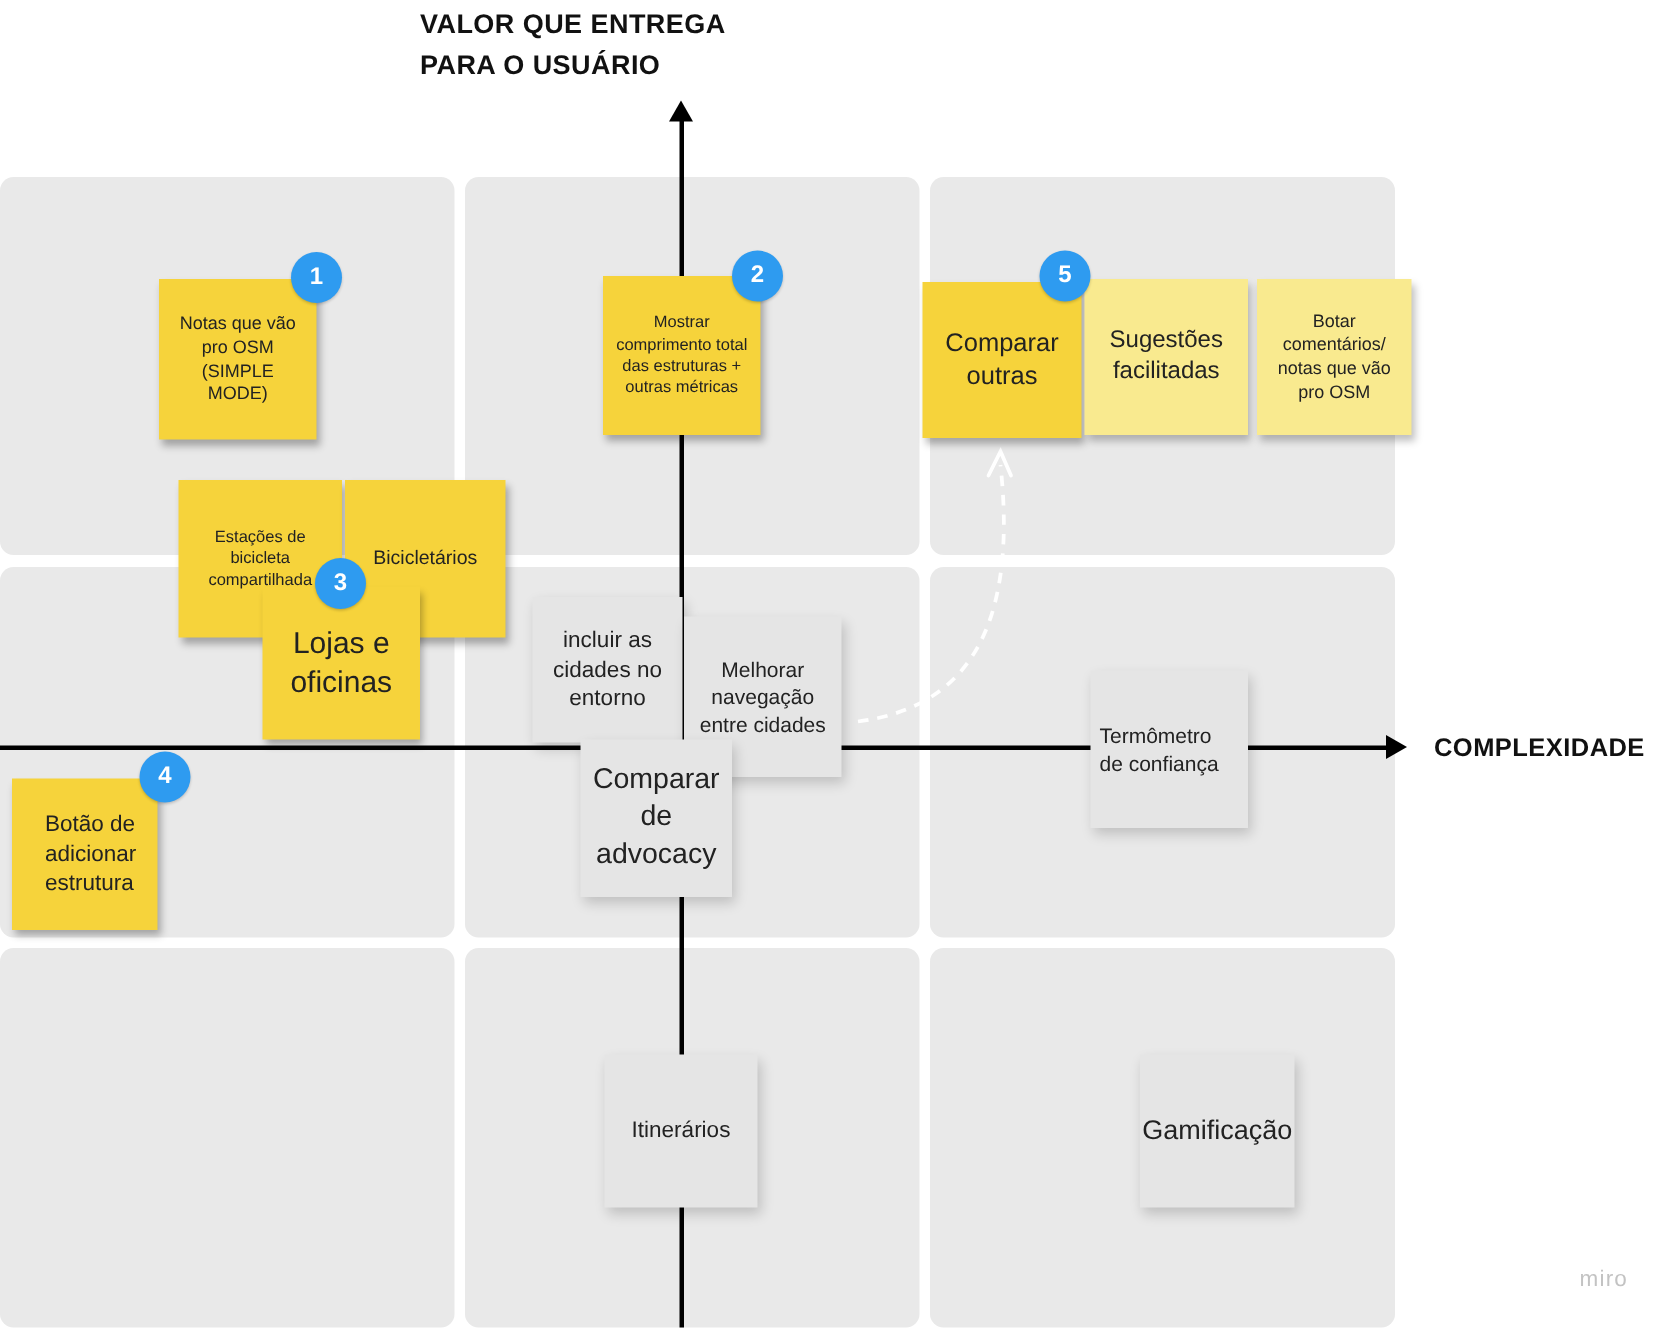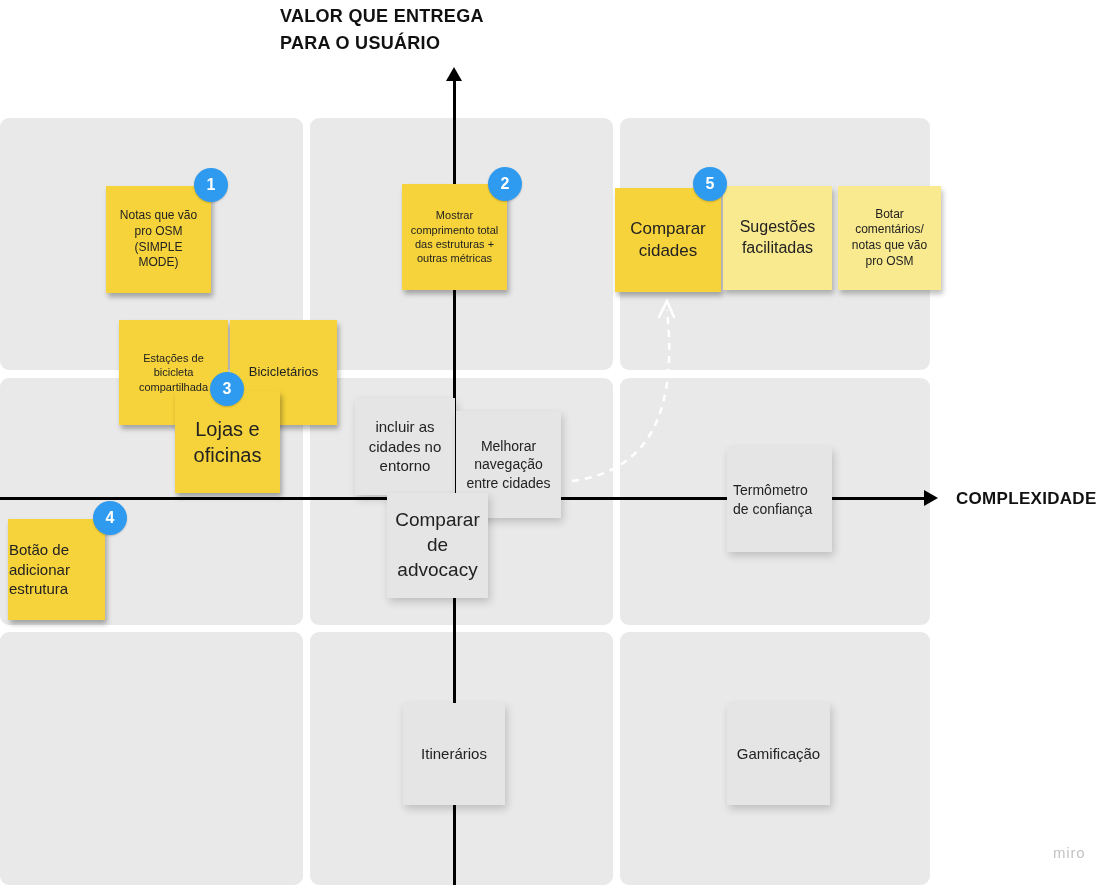--- a/index.html
+++ b/index.html
@@ -89,33 +89,33 @@
   <div class="note yellow" style="left:230px;top:320px;width:107px;height:105px;font-size:13px">Bicicletários</div>
 
   <div class="note yellow" style="left:175px;top:391px;width:105px;height:102px;font-size:20px">Lojas e oficinas</div>
 
   <div class="note white" style="left:355px;top:398px;width:100px;height:97px;font-size:15px">incluir as cidades no entorno</div>
 
   <div class="note white" style="left:456px;top:411px;width:105px;height:107px;font-size:14px">Melhorar navegação entre cidades</div>
 
   <div class="note white" style="left:387px;top:493px;width:101px;height:105px;font-size:19px">Comparar de advocacy</div>
 
-  <div class="note yellow align-left" style="left:8px;top:519px;width:97px;height:101px;font-size:15px;padding-left:1px">Botão de adicionar estrutura</div>
+  <div class="note yellow align-left" style="left:8px;top:519px;width:97px;height:101px;font-size:15px;padding-left:22px">Botão de adicionar estrutura</div>
 
-  <div class="note yellow" style="left:615px;top:188px;width:106px;height:104px;font-size:17px">Comparar cidades</div>
+  <div class="note yellow" style="left:615px;top:188px;width:106px;height:104px;font-size:17px">Comparar outras</div>
 
   <div class="note lightyellow" style="left:723px;top:186px;width:109px;height:104px;font-size:16px">Sugestões facilitadas</div>
 
   <div class="note lightyellow" style="left:838px;top:186px;width:103px;height:104px;font-size:12px">Botar comentários/ notas que vão pro OSM</div>
 
   <div class="note white align-left" style="left:727px;top:447px;width:105px;height:105px;font-size:14px;padding-left:6px">Termômetro de confiança</div>
 
   <div class="note white" style="left:403px;top:703px;width:102px;height:102px;font-size:15px">Itinerários</div>
 
-  <div class="note white" style="left:727px;top:703px;width:103px;height:102px;font-size:15px">Gamificação</div>
+  <div class="note white" style="left:760px;top:703px;width:103px;height:102px;font-size:18px">Gamificação</div>
 
   <div class="badge" style="left:194px;top:168px">1</div>
   <div class="badge" style="left:488px;top:167px">2</div>
   <div class="badge" style="left:210px;top:372px">3</div>
   <div class="badge" style="left:93px;top:501px">4</div>
   <div class="badge" style="left:693px;top:167px">5</div>
 
   <div id="watermark">miro</div>
 
 </div>

